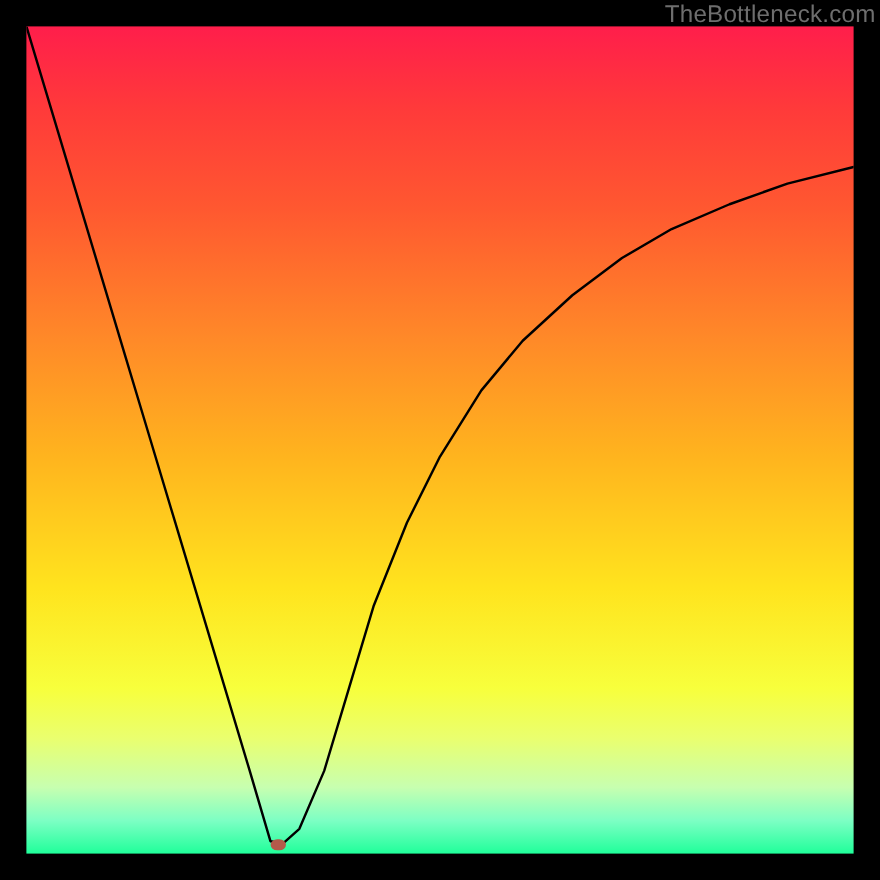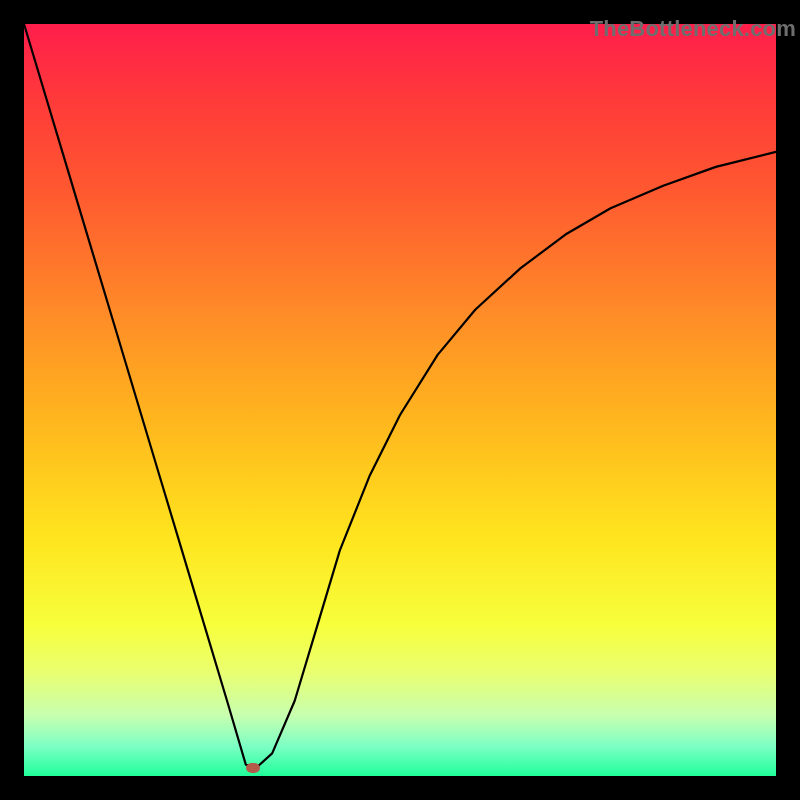--- a/index.html
+++ b/index.html
@@ -50,26 +50,26 @@
   .marker {
     position: absolute;
     width: 14px;
     height: 10px;
     background: #b45a4a;
     border-radius: 6px / 5px;
     transform: translate(-50%, -50%);
   }
   .watermark {
     position: absolute;
-    top: 16px;
+    top: 0px;
     right: 4px;
     color: #6e6e6e;
     font-size: 22px;
     letter-spacing: 0.2px;
-    font-weight: 700;
+    font-weight: 400;
     user-select: none;
     margin-left: 45px;
   }
 </style>
 </head>
 <body>
 
 <div class="frame">
   <div class="plot-area"></div>
 

